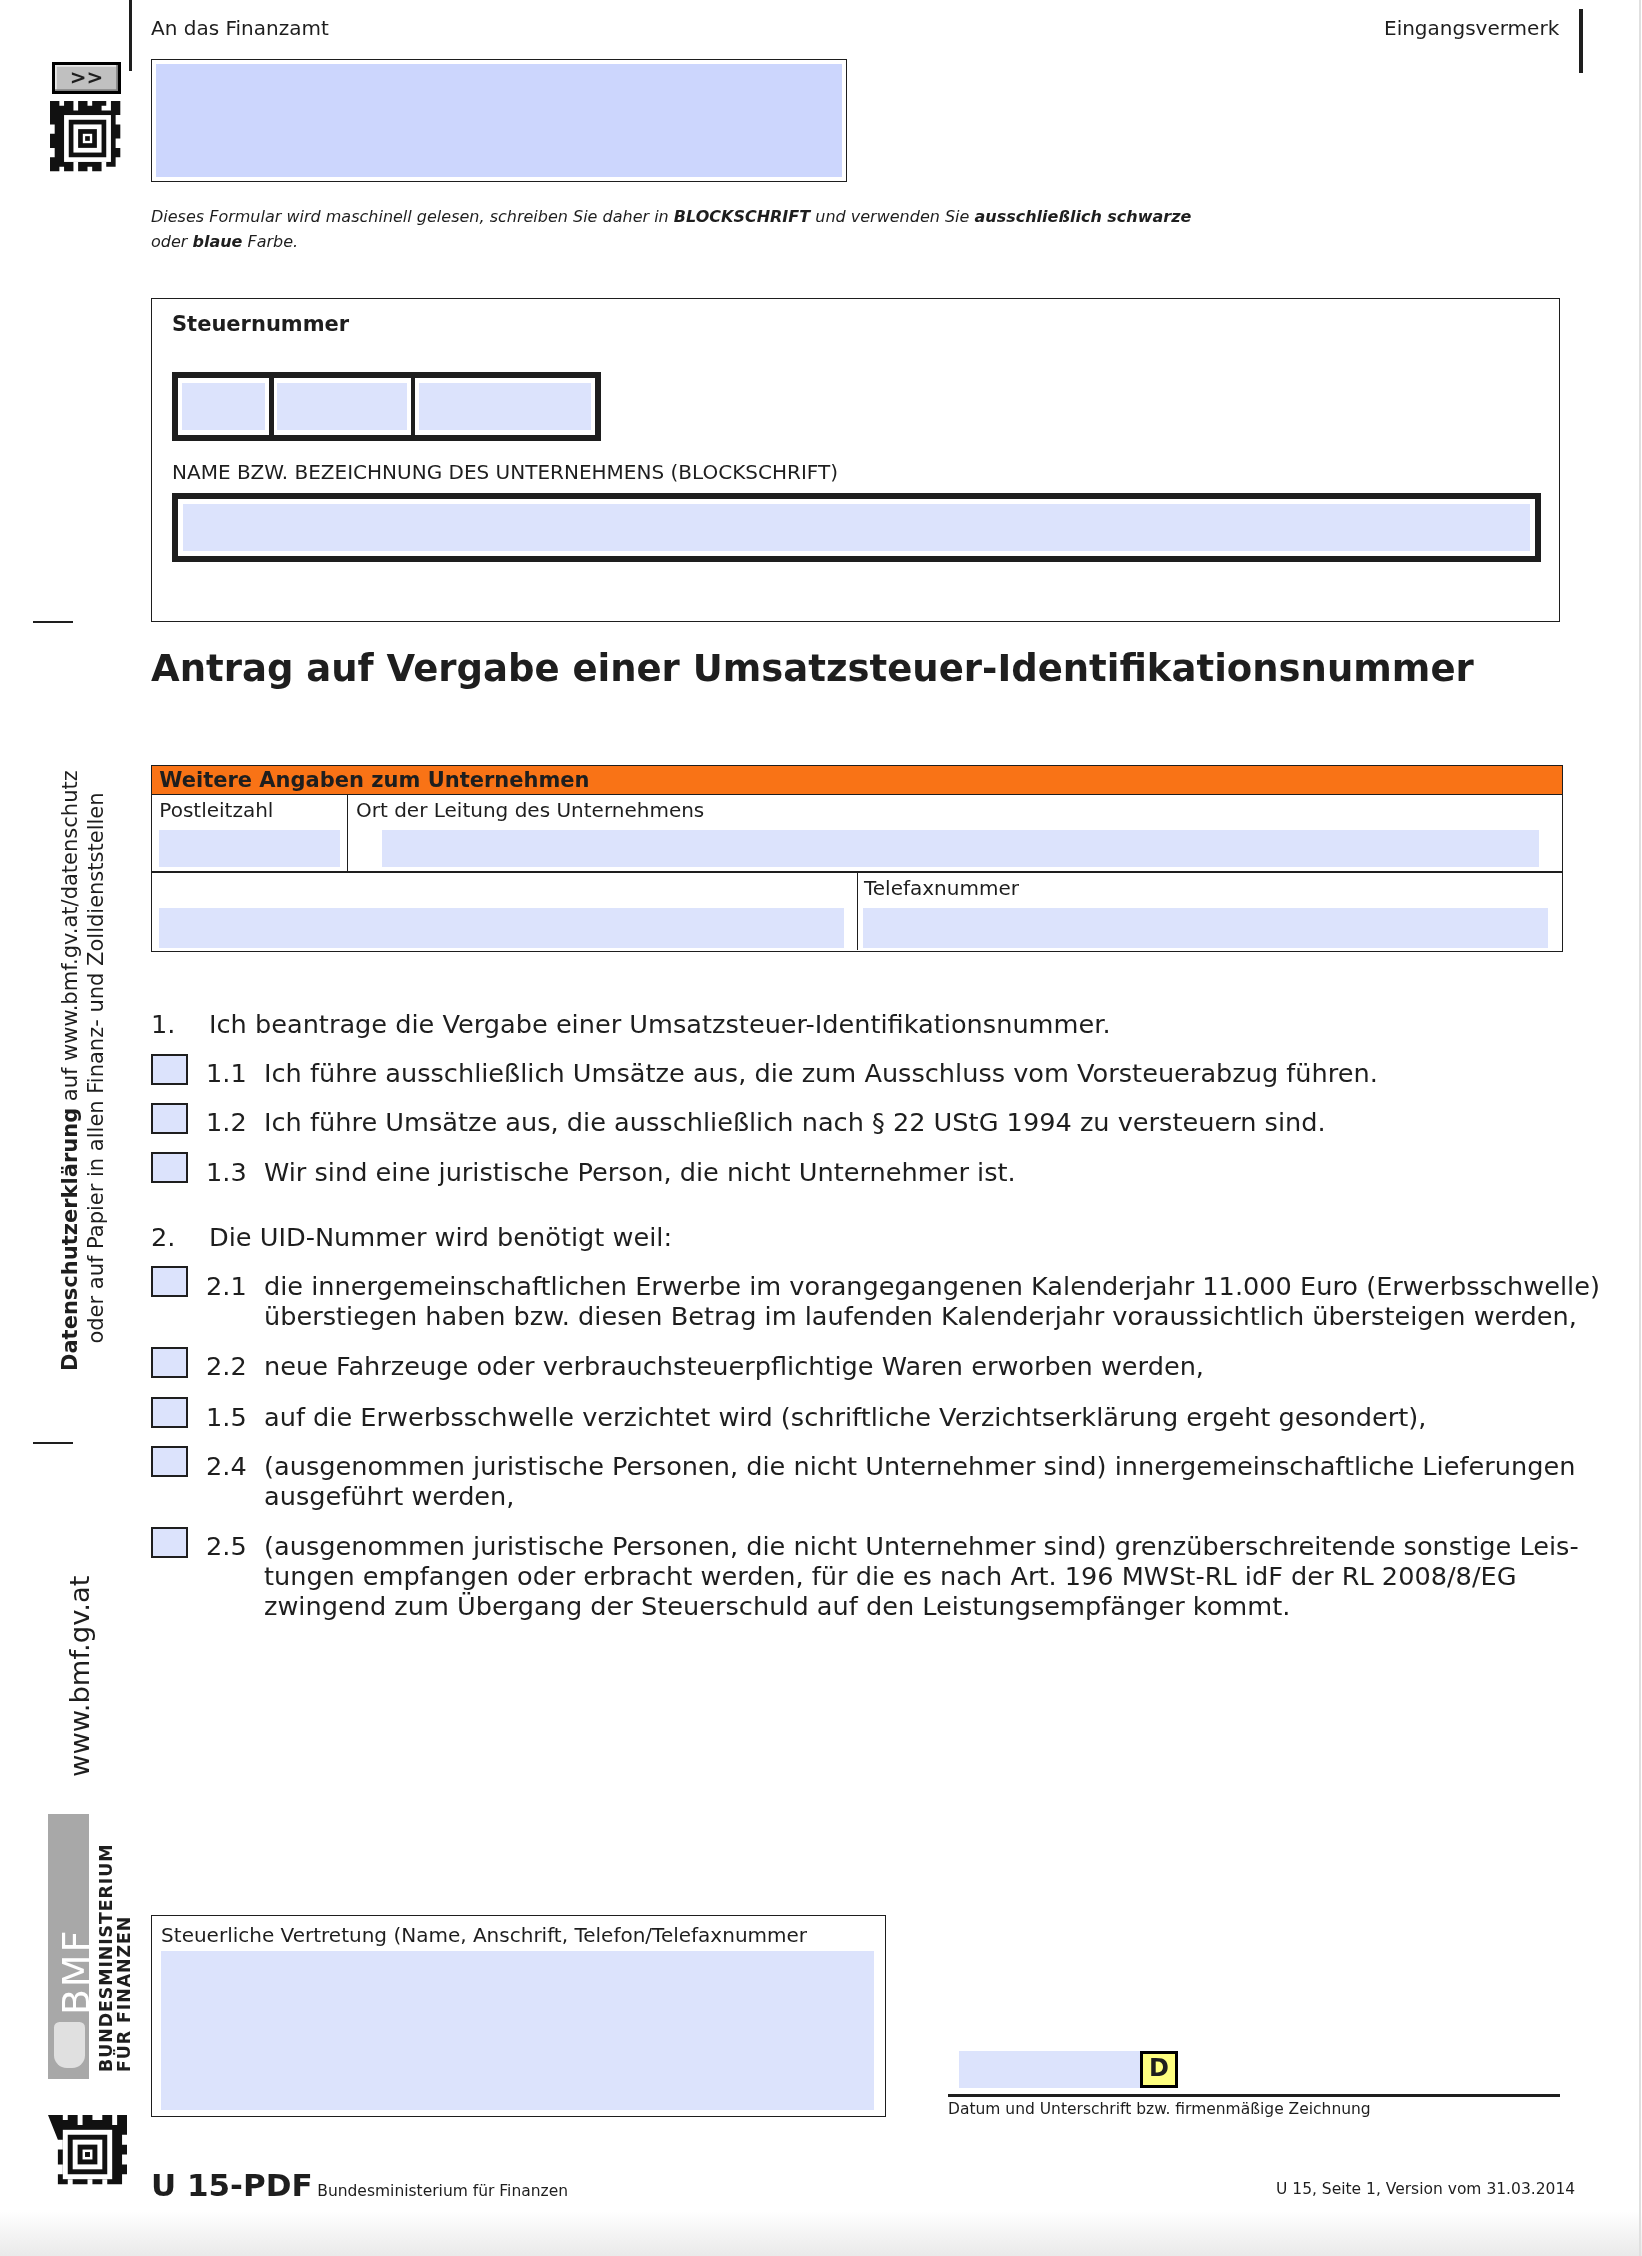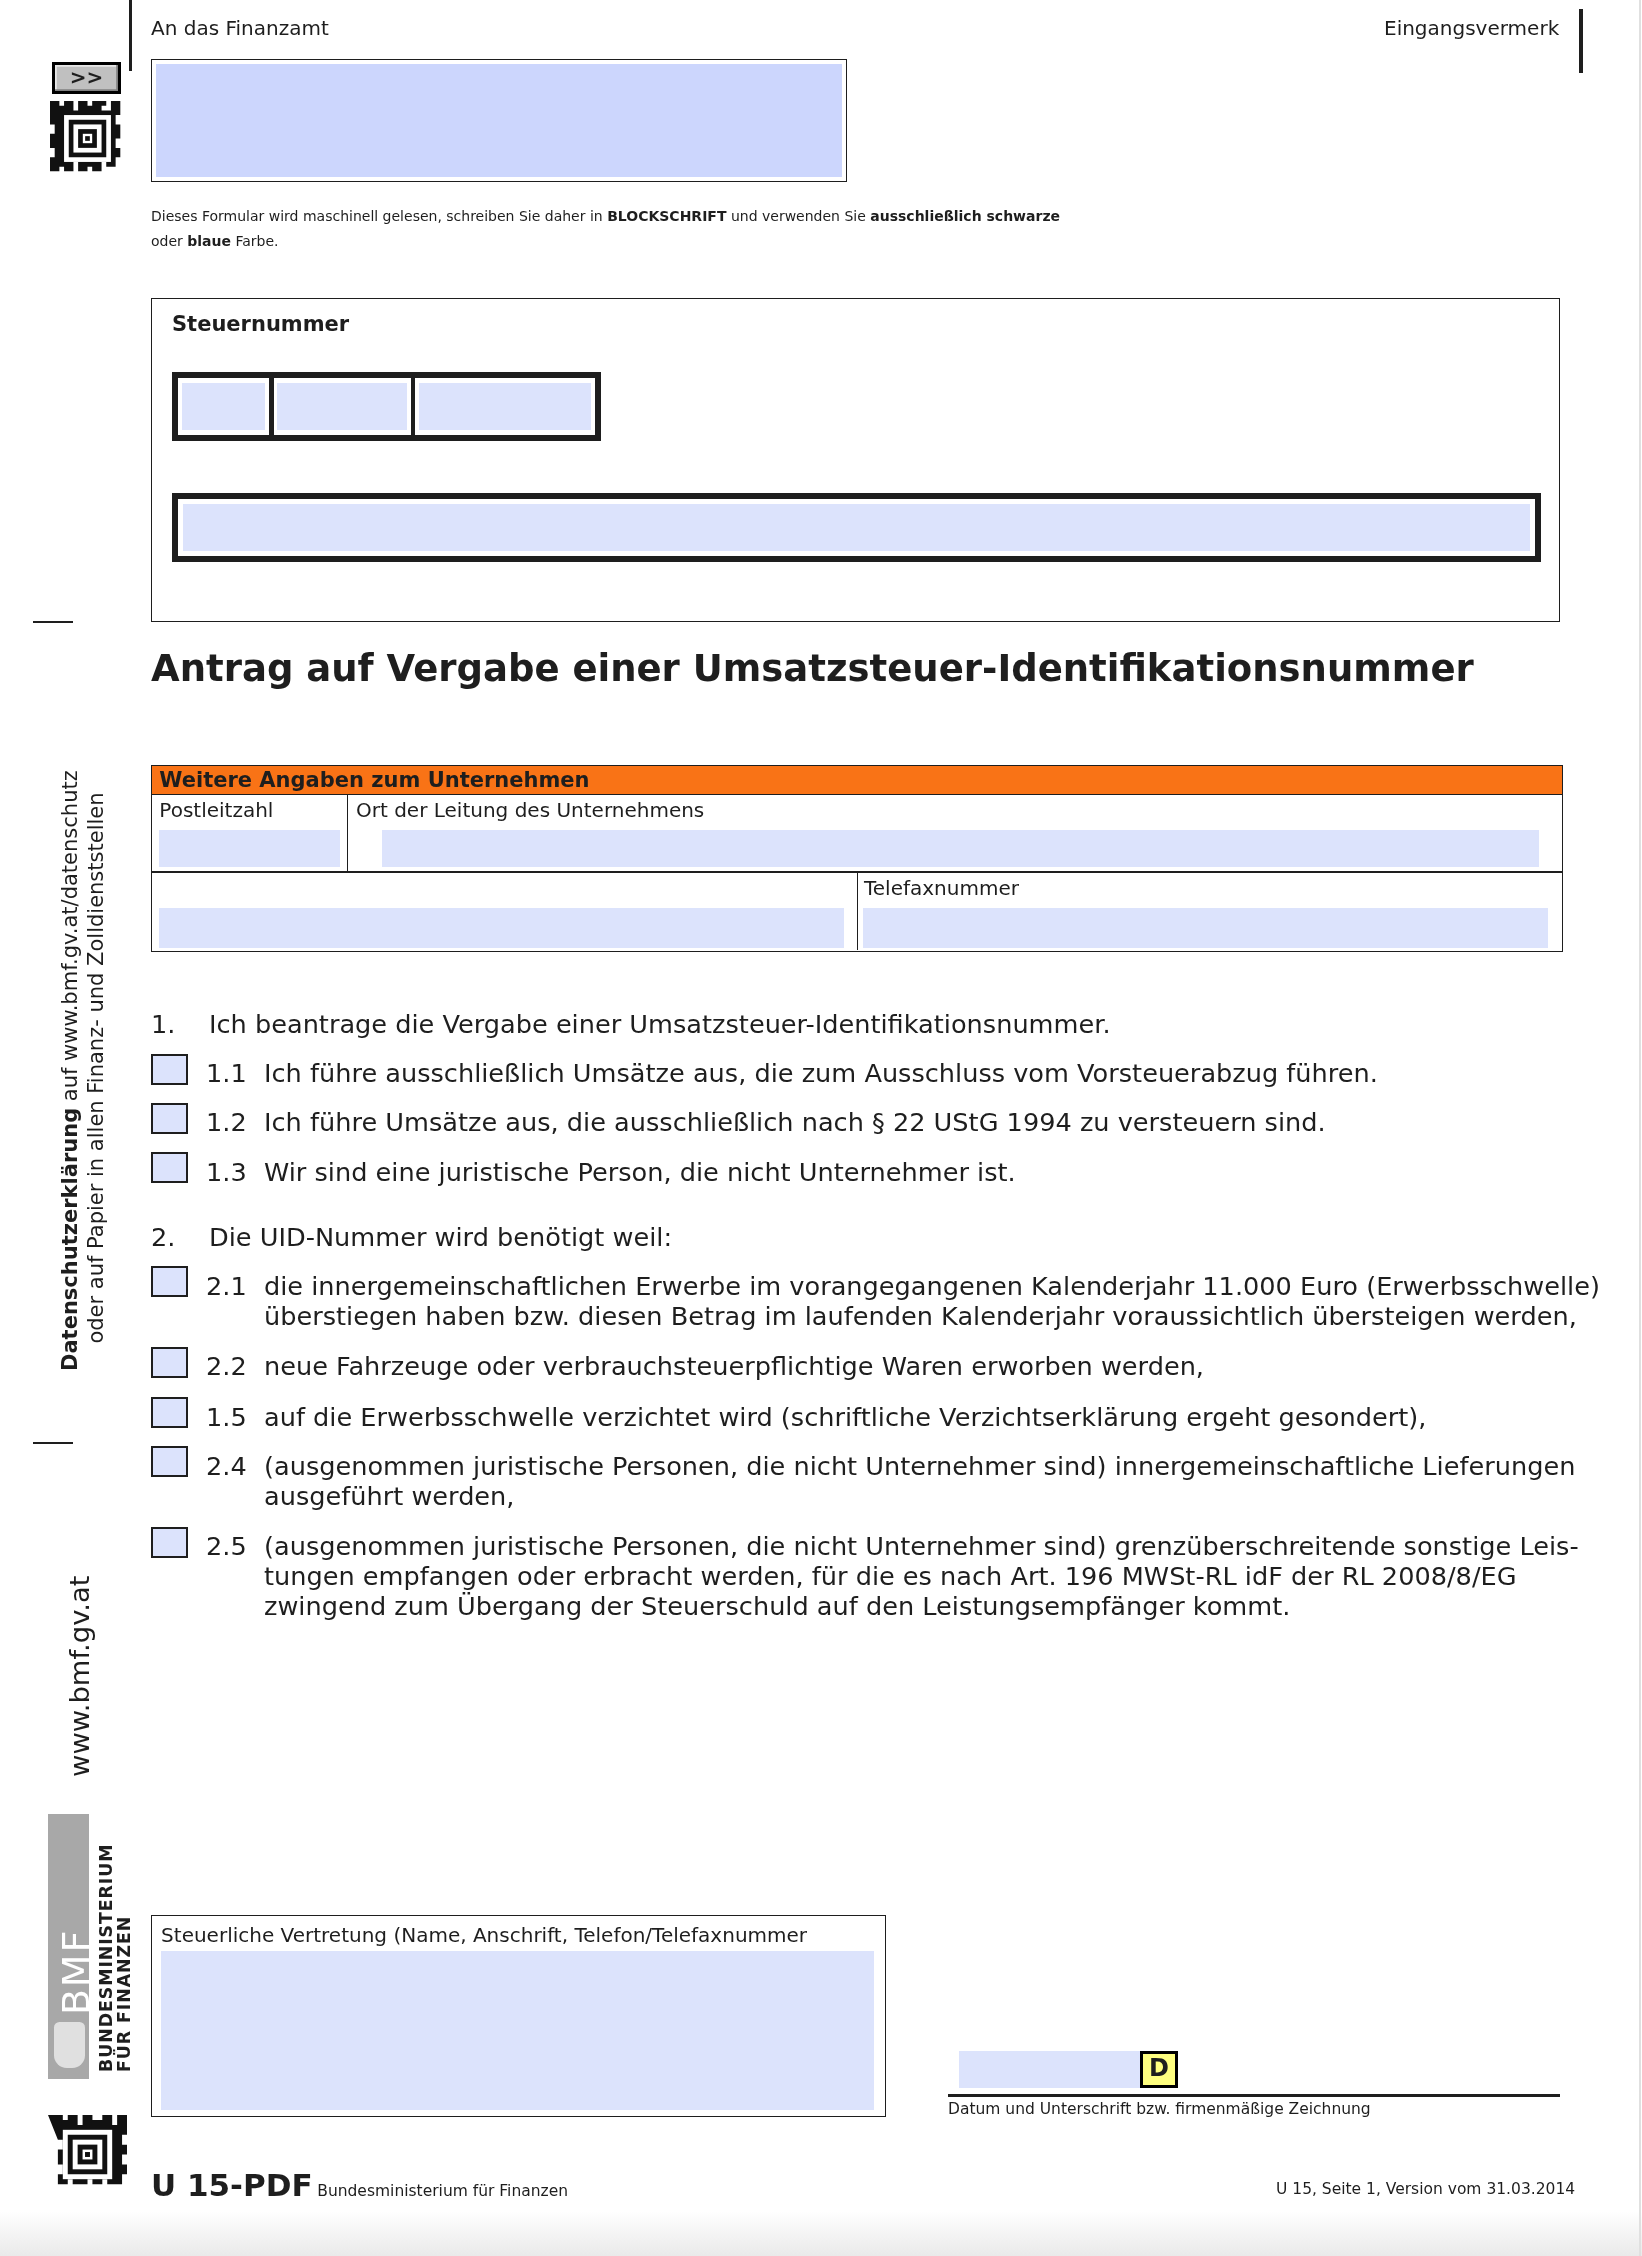--- a/index.html
+++ b/index.html
@@ -13,21 +13,21 @@
     background:linear-gradient(#ffffff,#e9e9e9); }
   .right-edge { position:absolute; left:1639px; top:0; width:1.8px; height:2257px; background:#e0e0e0; }
   .field { background:#dce3fc; }
   .field-strong { background:#ccd6fd; }
   .vrule { position:absolute; background:#1e1e1e; }
   .t-small { font-size:20px; }
   .barcode { position:absolute; width:75px; height:75px; }
   .nav-btn { position:absolute; left:52px; top:62px; width:69px; height:32px; box-sizing:border-box;
     border:3.7px solid #000; background:#c0c0c0; font-size:20px; font-weight:bold; text-align:center; line-height:24px;
     box-shadow: inset -1.8px -1.8px 0 #808080, inset 1.8px 1.8px 0 #e8e8e8; }
-  .note { left:151px; top:204px; width:1412px; font-size:14px; line-height:25px; }
+  .note { left:151px; top:204px; width:1412px; font-size:16px; font-style:italic; line-height:25px; }
   .box-steuer { left:151px; top:298px; width:1409px; height:324px; box-sizing:border-box; border:1.8px solid #1e1e1e; }
   .thick-field { position:absolute; box-sizing:border-box; border:6.4px solid #1e1e1e; padding:4.6px; background:#fff; }
   .title { left:151px; top:647px; font-size:37px; font-weight:bold; white-space:nowrap; }
   .cell-label { font-size:20px; }
   .item { position:absolute; font-size:25.6px; line-height:30px; white-space:nowrap; }
   .cb { position:absolute; width:37px; height:31px; box-sizing:border-box; border:2.7px solid #1e1e1e; background:#dce3fc; }
   .num { display:inline-block; width:58px; }
 </style>
 </head>
 <body>
@@ -66,20 +66,21 @@
       </div>
     <div style="width:4.6px;"></div>
     <div style="background:#fff; width:137px; height:100%; padding:4.6px 3.7px; box-sizing:border-box;">
         <div class="field" style="height:100%;"></div>
       </div>
     <div style="width:4.6px;"></div>
     <div style="background:#fff; flex:1; height:100%; padding:4.6px 3.7px; box-sizing:border-box;">
         <div class="field" style="height:100%;"></div>
       </div>
   </div>
+  <div class="abs t-small" style="left:20px; top:161px;">NAME BZW. BEZEICHNUNG DES UNTERNEHMENS (BLOCKSCHRIFT)</div>
   <div class="thick-field" style="left:20px; top:194px; width:1369px; height:69px;">
     <div class="field" style="width:100%; height:100%;"></div>
   </div>
 </div>
 
 <div class="abs title">Antrag auf Vergabe einer Umsatzsteuer-Identifikationsnummer</div>
 
 <div class="abs" style="left:151px; top:765px; width:1412px; height:187px; box-sizing:border-box; border:1.8px solid #1e1e1e;">
   <div style="height:29px; background:#f97316; border-bottom:1.8px solid #1e1e1e; box-sizing:border-box; padding-left:7.3px; font-size:21px; font-weight:bold; line-height:29px;">Weitere Angaben zum Unternehmen</div>
   <div style="position:relative; height:78px; border-bottom:2.7px solid #1e1e1e; box-sizing:border-box;">

